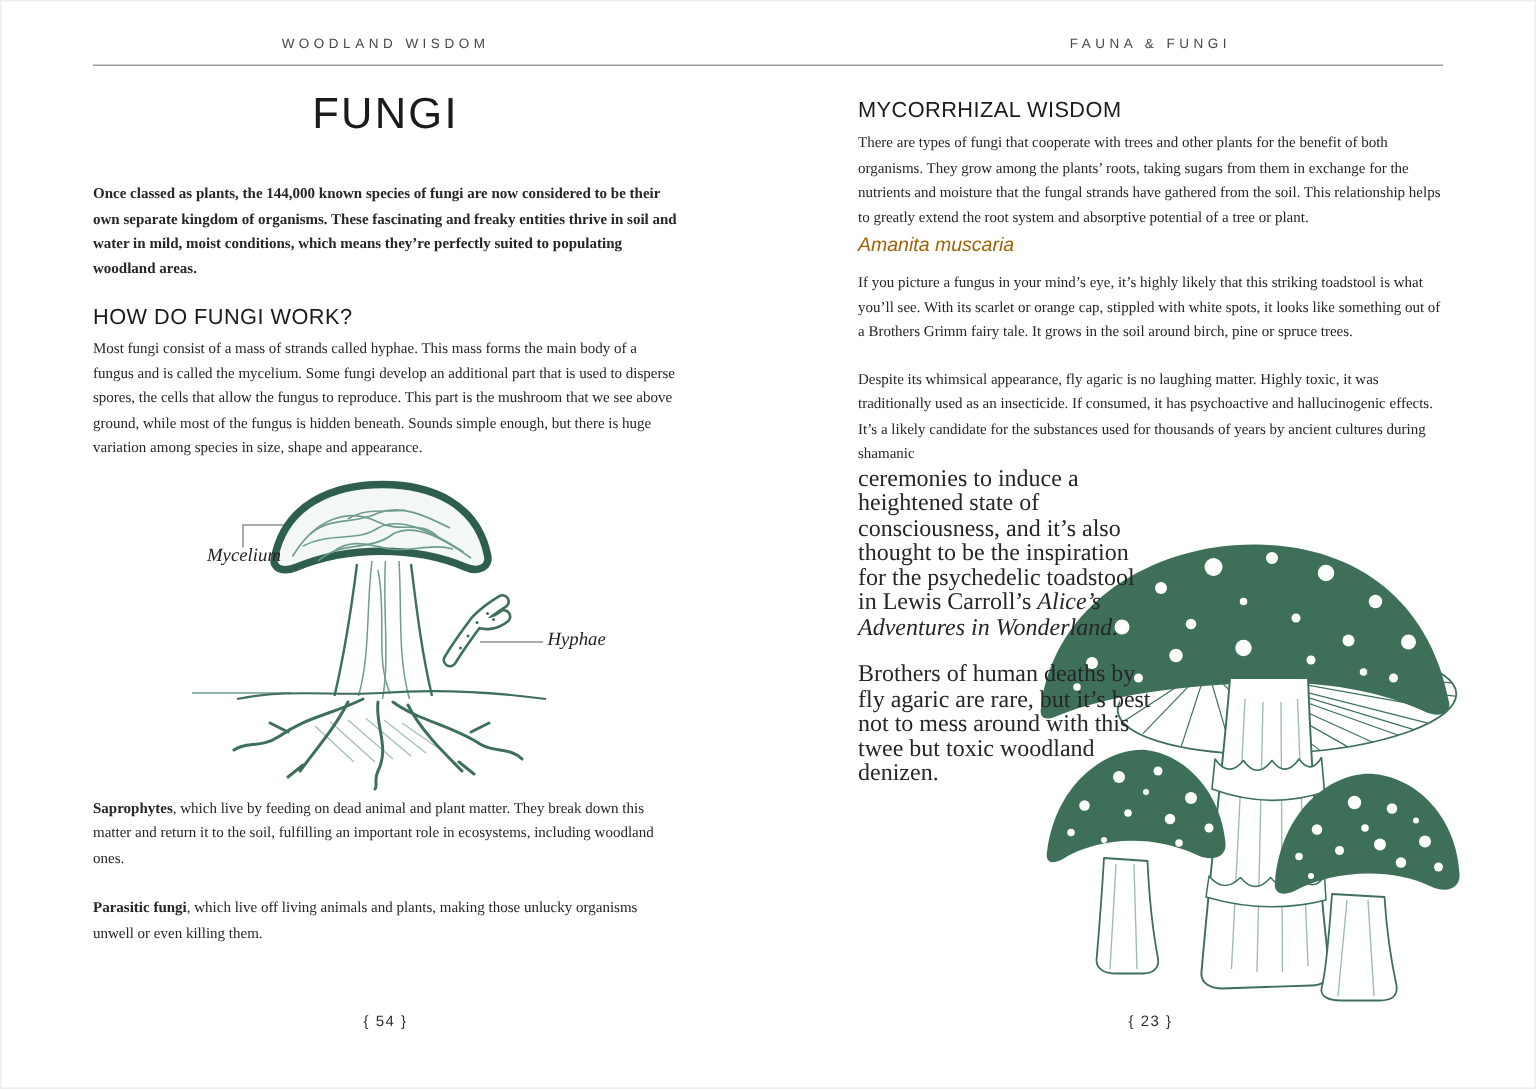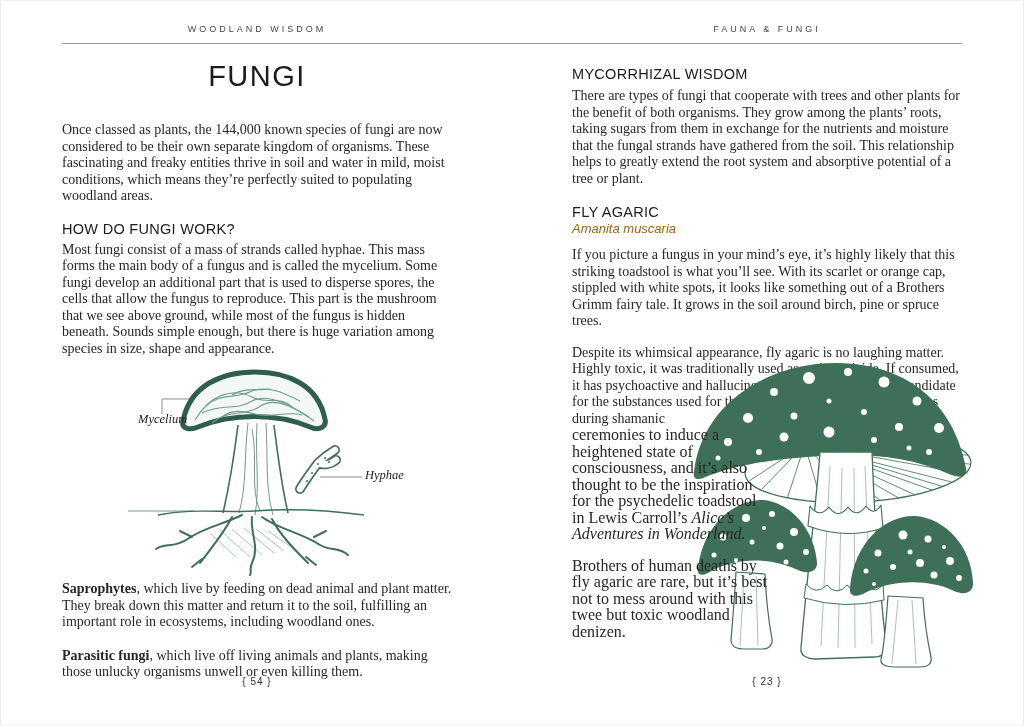--- a/index.html
+++ b/index.html
@@ -27,22 +27,22 @@
     margin:2px 0 0 0;text-align:center;font-family:"Liberation Sans",sans-serif;
     font-weight:normal;font-size:29px;letter-spacing:1.5px;color:#1b1b1b;
   }
   h2{
     margin:0;font-family:"Liberation Sans",sans-serif;font-weight:normal;
     font-size:14.5px;letter-spacing:.3px;color:#1b1b1b;line-height:16px;
   }
   .h2-how{margin-top:16px;}
   .h2-myco{margin-top:8px;}
   .h2-fly{margin-top:17px;}
-  p.body{margin:0;font-size:14px;line-height:16.5px;}
-  .intro{margin-top:29px !important;}
+  p.body{margin:0;font-size:10px;line-height:16.5px;}
+  .intro{margin-top:29px !important;font-weight:bold;}
   .how-body{margin-top:5px !important;}
   .myco-body{margin-top:6px !important;}
   .species{
     margin-top:1px;font-family:"Liberation Sans",sans-serif;font-style:italic;
     font-size:13px;color:#a16207;
   }
   .fly-p1{margin-top:11px !important;}
   .fly-p2wide{margin-top:15px !important;}
   .types-heading{
     margin:8px 0 0 0;font-size:10.5px;font-weight:bold;letter-spacing:1.6px;
@@ -164,21 +164,20 @@
 
     <p class="body sapro"><b class="lead">Saprophytes</b><span>, which live by feeding on dead animal and plant matter. They break down this matter and return it to the soil, fulfilling an important role in ecosystems, including woodland ones.</span></p>
 
     <p class="body parasitic"><b class="lead">Parasitic fungi</b><span>, which live off living animals and plants, making those unlucky organisms unwell or even killing them.</span></p>
   </section>
 
   <section class="page page-right">
     <h2 class="h2-myco">MYCORRHIZAL WISDOM</h2>
     <p class="body myco-body">There are types of fungi that cooperate with trees and other plants for the benefit of both organisms. They grow among the plants’ roots, taking sugars from them in exchange for the nutrients and moisture that the fungal strands have gathered from the soil. This relationship helps to greatly extend the root system and absorptive potential of a tree or plant.</p>
 
-    <h2 class="h2-fly">FLY AGARIC</h2>
     <div class="species">Amanita muscaria</div>
 
     <p class="body fly-p1">If you picture a fungus in your mind’s eye, it’s highly likely that this striking toadstool is what you’ll see. With its scarlet or orange cap, stippled with white spots, it looks like something out of a Brothers Grimm fairy tale. It grows in the soil around birch, pine or spruce trees.</p>
     <p class="body fly-p2wide">Despite its whimsical appearance, fly agaric is no laughing matter. Highly toxic, it was traditionally used as an insecticide. If consumed, it has psychoactive and hallucinogenic effects. It’s a likely candidate for the substances used for thousands of years by ancient cultures during shamanic</p>
 
     <figure class="agaric">
       <svg width="290" height="316" viewBox="0 0 290 316">
 
         <g transform="rotate(-3 170 112)">
           <ellipse cx="170" cy="112" rx="113" ry="34" fill="#ffffff" stroke="#3e7059" stroke-width="1.2"></ellipse>

